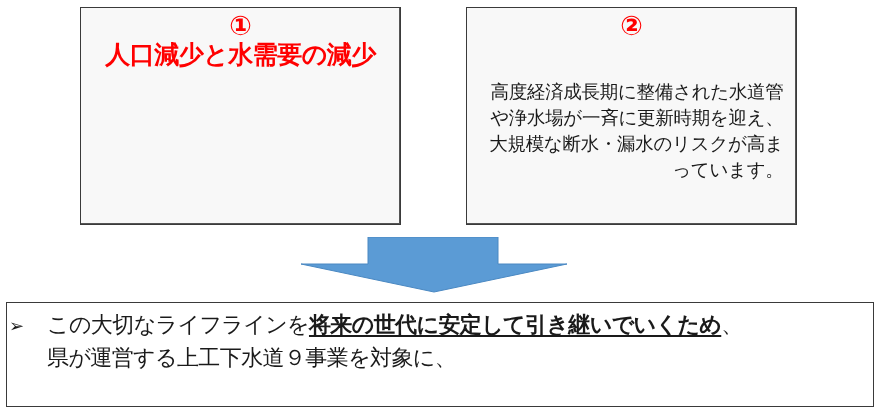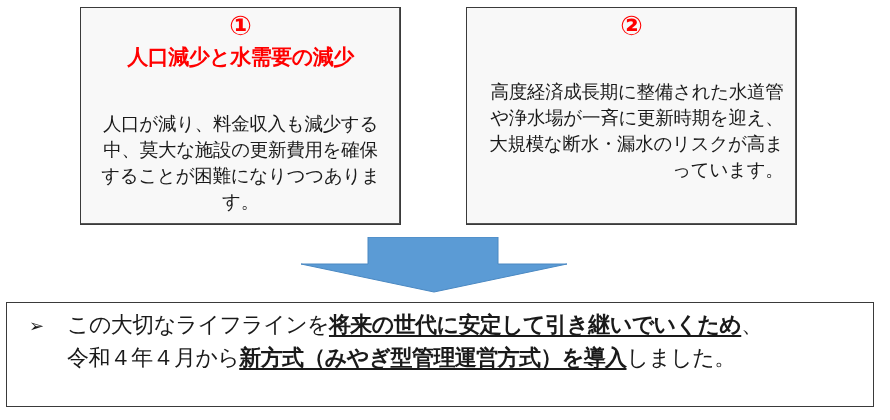--- a/index.html
+++ b/index.html
@@ -17,60 +17,58 @@
       box-sizing: border-box;
       text-align: center;
     }
     #box1 { left: 80px; width: 321px; }
     #box2 { left: 466px; width: 331px; }
     .issue-num {
       color: #ff0000; font-weight: bold; font-size: 27px; line-height: 30px;
       margin-top: 3px;
     }
     .issue-title {
-      color: #ff0000; font-weight: bold; font-size: 21px; line-height: 32px;
+      color: #ff0000; font-weight: bold; font-size: 25px; line-height: 32px;
       letter-spacing: -0.5px;
+      font-family: Liberation Mono, monospace;
     }
     .issue-desc {
       margin: 38px auto 0; font-size: 18.5px; line-height: 26px;
       width: 290px; letter-spacing: -0.3px;
     }
     #box2 .issue-desc { width: 304px; text-align: right; }
     .arrow {
       position: absolute; left: 300px; top: 237px; width: 268px; height: 56px;
     }
     .summary-box {
       position: absolute; left: 6px; top: 302px; width: 868px; height: 105px;
       border: 1.5px solid #3a3a3a; box-sizing: border-box; background: #fff;
-      padding: 6px 0 0 22px;
+      padding: 6px 0 0 2px;
       font-size: 22px; line-height: 32px; letter-spacing: -0.6px;
     }
     .summary-line { white-space: nowrap; }
     .indent { padding-left: 38px; }
     .bullet { display: inline-block; width: 38px; font-size: 18px; }
     .em { font-weight: bold; text-decoration: underline; text-underline-offset: 3px; }
   </style>
 </head>
 <body>
 
 <div class="issue-box" id="box1">
   <div class="issue-num">①</div>
   <div class="issue-title">人口減少と水需要の減少</div>
-  <div class="issue-desc">人口が減り、料金収入も減少する中、莫大な施設の更新費用を確保することが困難になりつつあります。</div>
 </div>
 
 <div class="issue-box" id="box2">
   <div class="issue-num">②</div>
   <div class="issue-desc">高度経済成長期に整備された水道管や浄水場が一斉に更新時期を迎え、大規模な断水・漏水のリスクが高まっています。</div>
 </div>
 
 <svg class="arrow" viewBox="0 0 268 56">
   <polygon points="68,0 198,0 198,27 267,27 134,55 1,27 68,27" fill="#5b9bd5" stroke="#4a88c2" stroke-width="1"></polygon>
 </svg>
 
 <div class="summary-box">
   <div class="summary-line">
     <span class="bullet">➢</span><span>この大切なライフラインを</span><span class="em">将来の世代に安定して引き継いでいくため</span><span>、</span>
   </div>
-  <div class="summary-line indent">
-    <span>令和４年４月から</span><span class="em">新方式（みやぎ型管理運営方式）を導入</span><span>しました。</span>
-  </div>
+  <div class="summary-line indent">県が運営する上工下水道９事業を対象に、</div>
 </div>
 
 </body></html>

